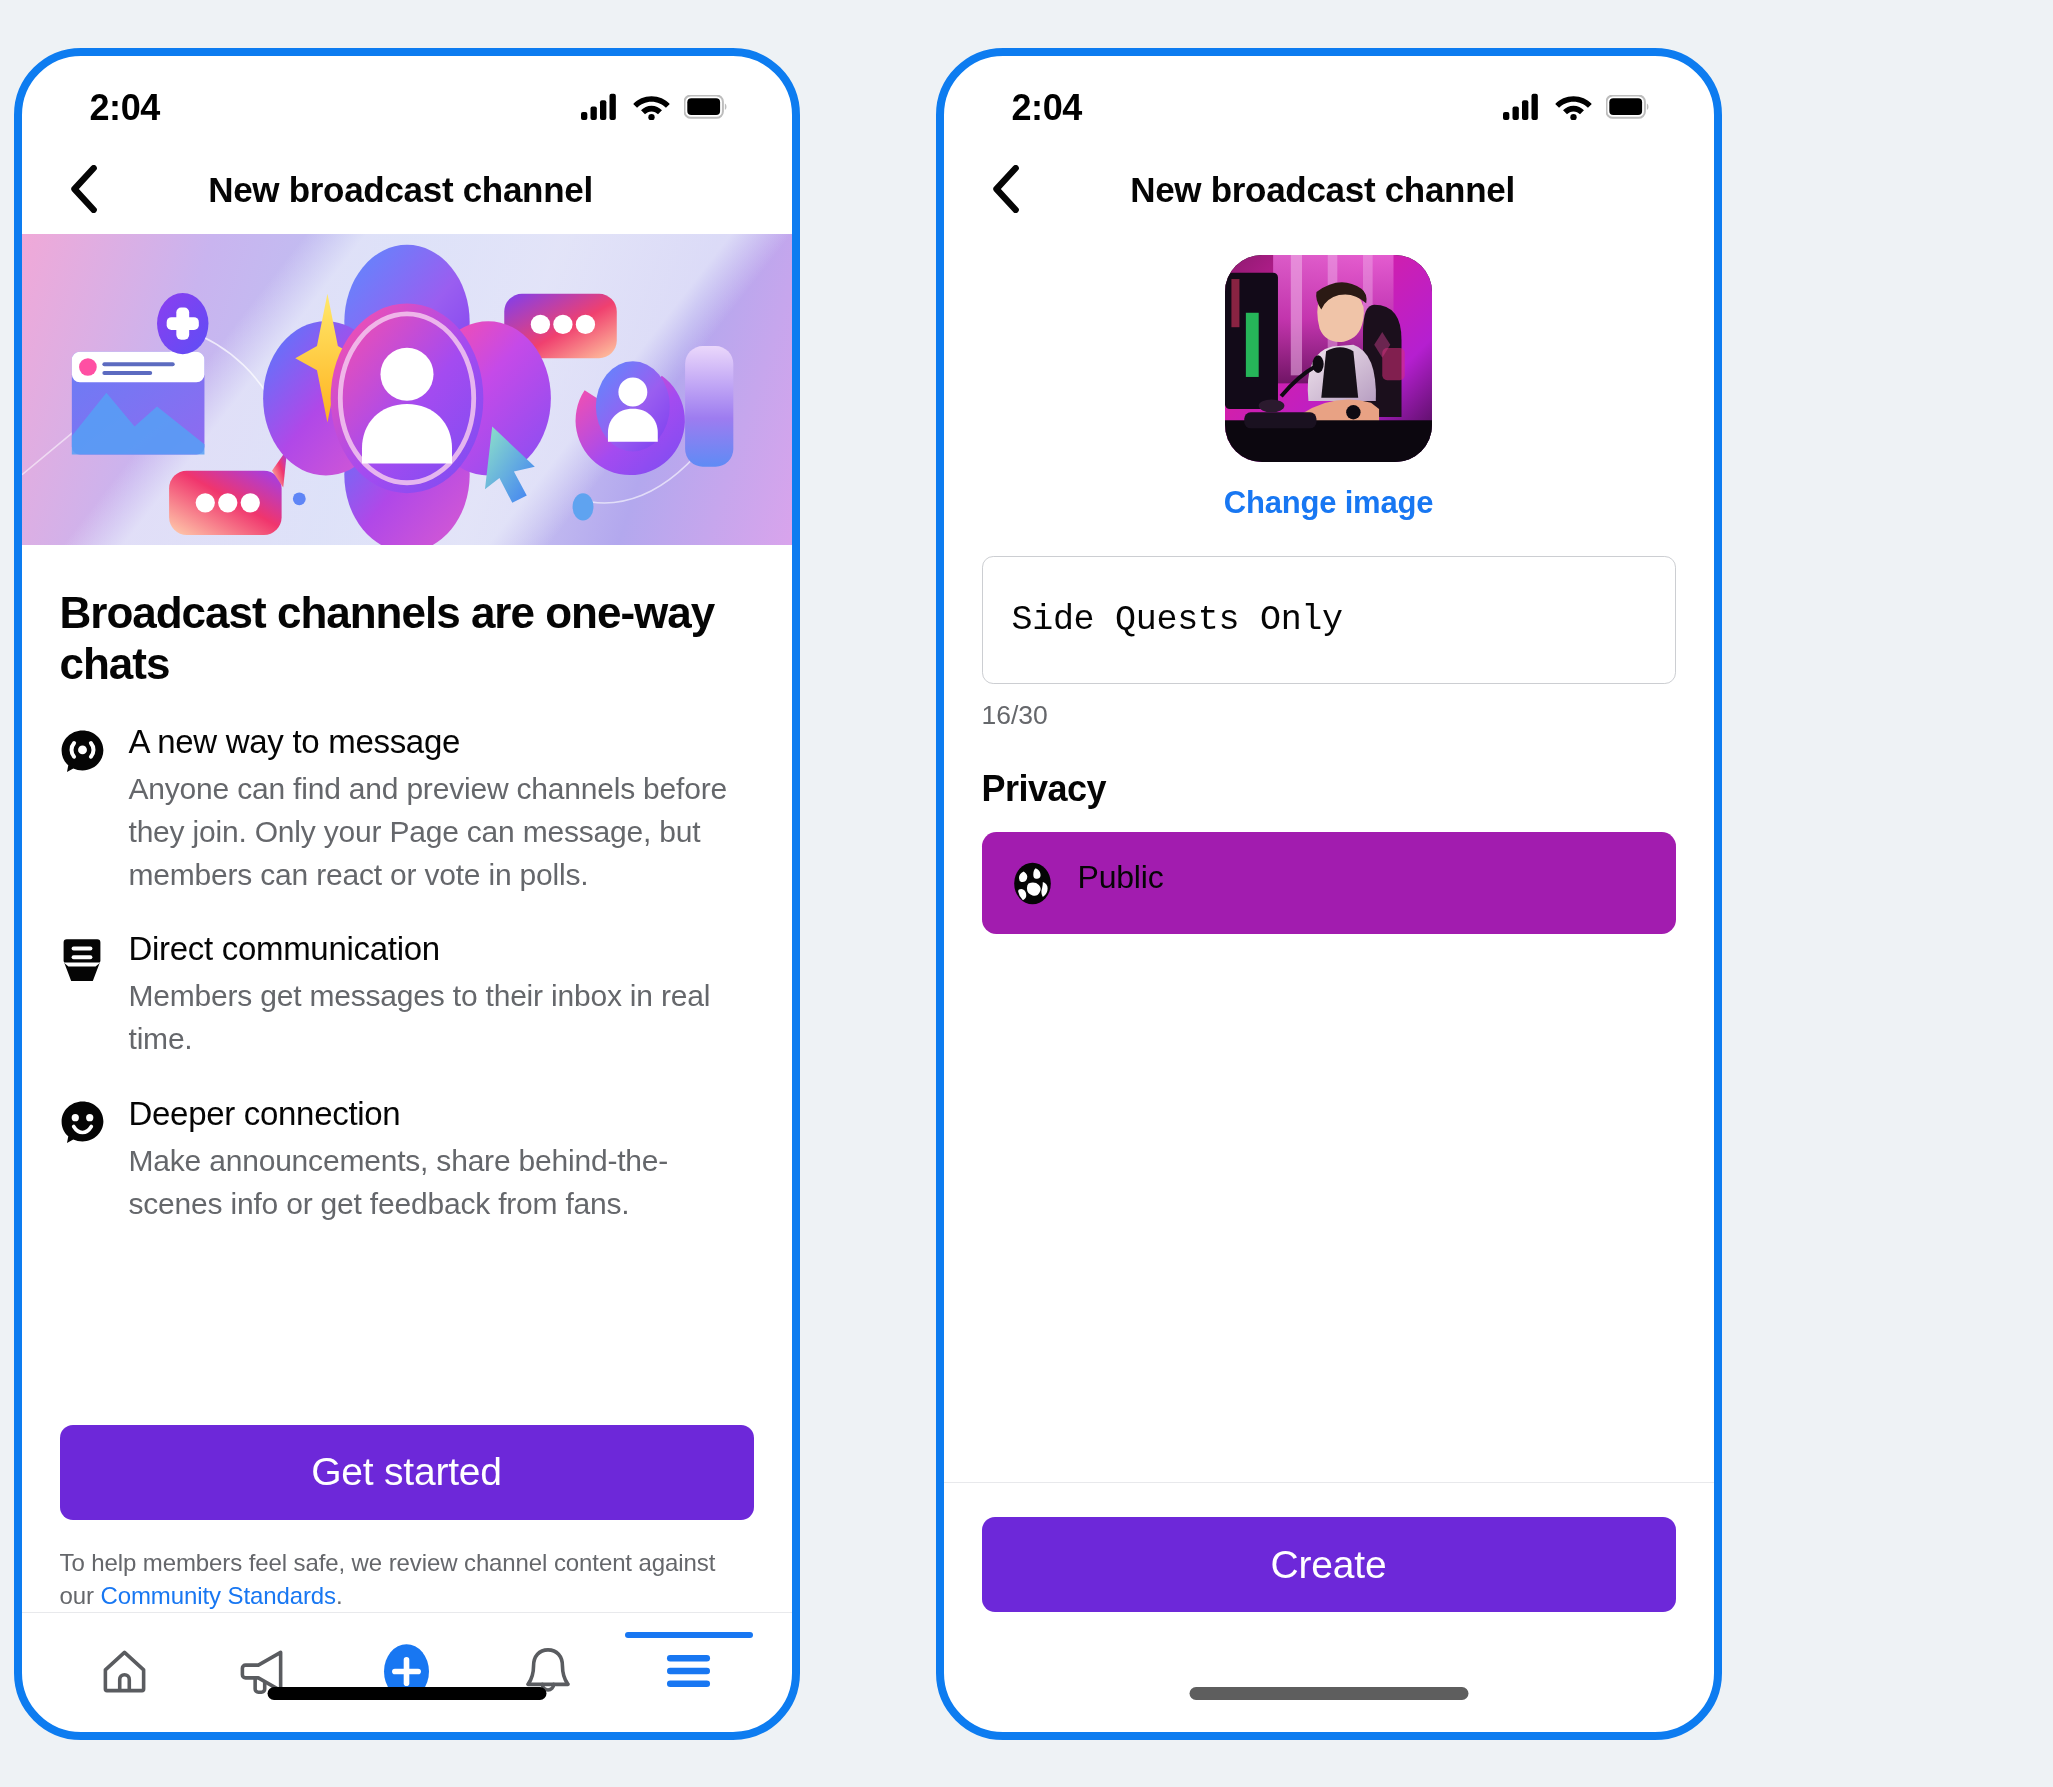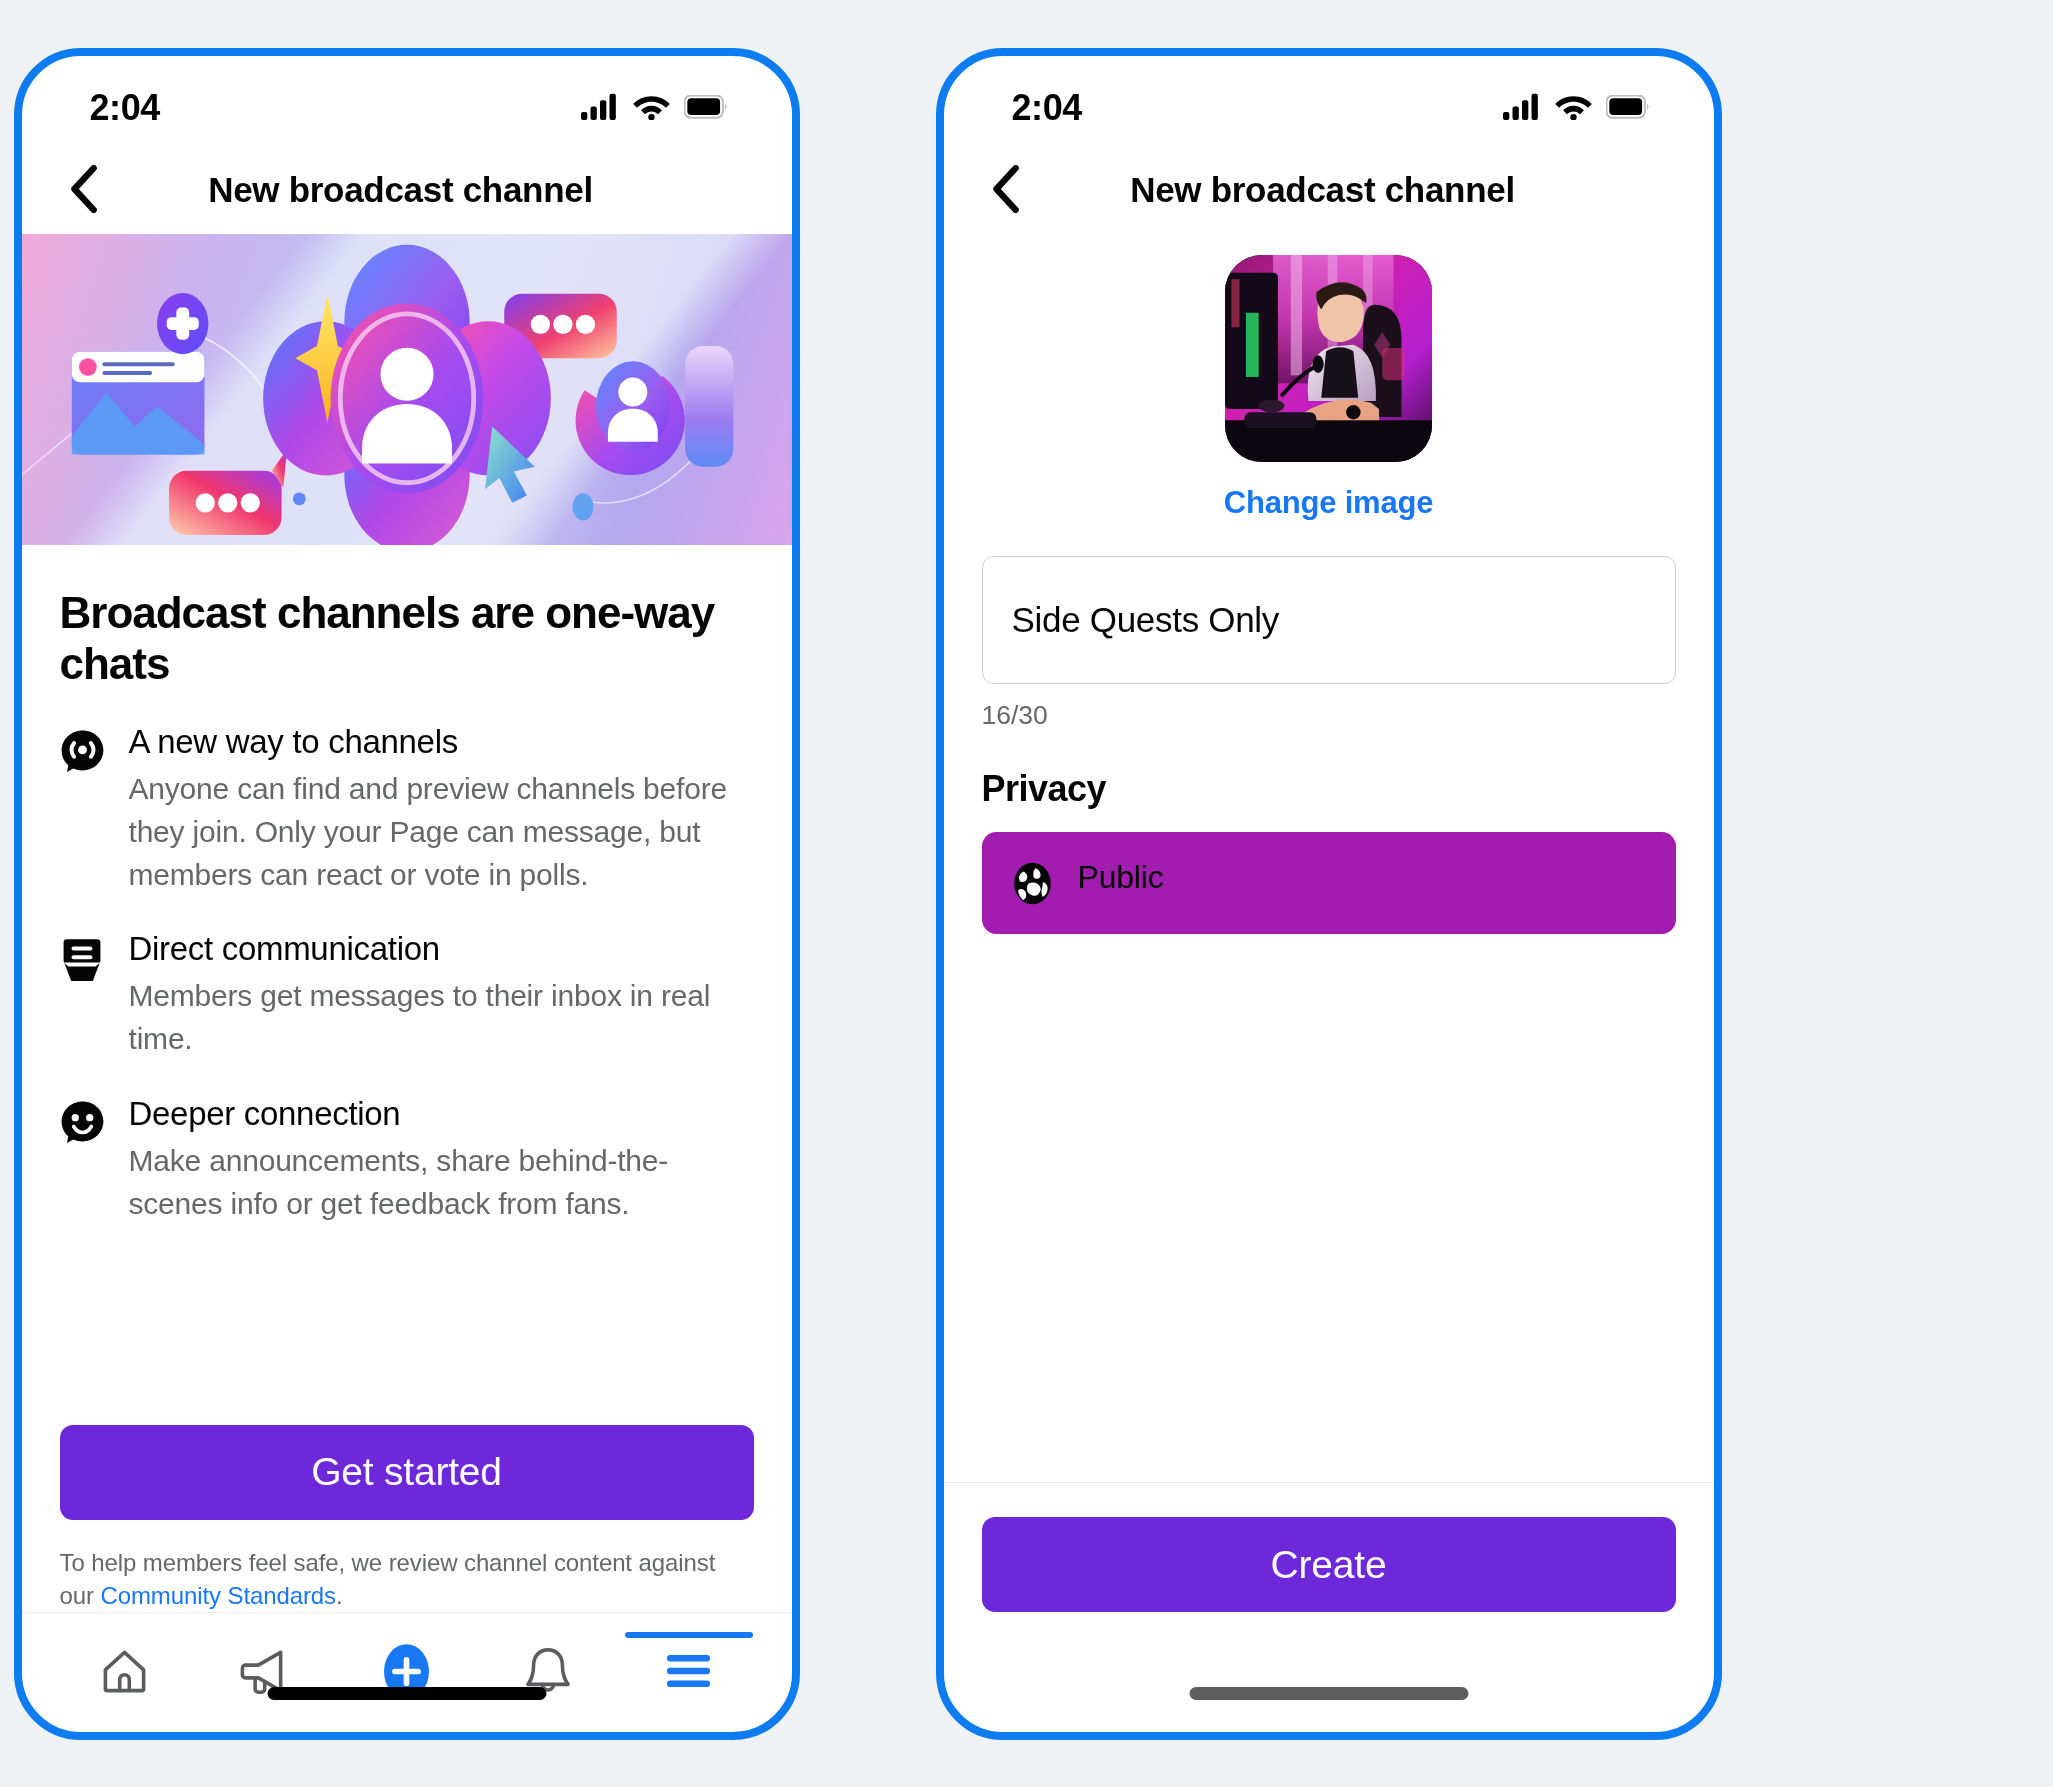--- a/index.html
+++ b/index.html
@@ -238,20 +238,21 @@
   .name-field {
     margin: 35px 38px 0 38px;
     height: 128px;
     border: 1.6px solid #ccced2;
     border-radius: 11.2px;
     display: flex;
     align-items: center;
     padding: 0 27px;
     box-sizing: border-box;
     background: #fff;
+    font-family: Liberation Mono, monospace;
   }
   .name-field input {
     border: none;
     outline: none;
     width: 100%;
     font-family: inherit;
     font-size: 35px;
     color: #050505;
     letter-spacing: -0.3px;
     background: transparent;
@@ -478,21 +479,21 @@
       <div class="feature">
         <div class="feature-icon">
           <svg width="45" height="45" viewBox="0 0 56 56">
               <path d="M28 2C13.6 2 2 13.2 2 27c0 7.2 3.2 13.7 8.3 18.2l-1.6 8.2 7.8-4.2c3.5 1.5 7.4 2.3 11.5 2.3 14.4 0 26-11.2 26-25S42.4 2 28 2z" fill="#050505"></path>
               <circle cx="28" cy="26" r="5.5" fill="#fff"></circle>
               <path d="M17.5 17.5a13 13 0 0 0 0 17" stroke="#fff" stroke-width="5" fill="none" stroke-linecap="round"></path>
               <path d="M38.5 17.5a13 13 0 0 1 0 17" stroke="#fff" stroke-width="5" fill="none" stroke-linecap="round"></path>
             </svg>
         </div>
         <div>
-          <div class="feature-title">A new way to channels</div>
+          <div class="feature-title">A new way to message</div>
           <div class="feature-desc">Anyone can find and preview channels before they join. Only your Page can message, but members can react or vote in polls.</div>
         </div>
       </div>
 
       <div class="feature">
         <div class="feature-icon">
           <svg width="40" height="45" viewBox="0 0 50 56">
               <path d="M6 4h38a4 4 0 0 1 4 4v23l-9 24a4 4 0 0 1-3.8 2.7H14.8A4 4 0 0 1 11 55L2 31V8a4 4 0 0 1 4-4z" fill="#050505"></path>
               <rect x="12" y="13" width="26" height="5" rx="2.5" fill="#fff"></rect>
               <rect x="12" y="24" width="26" height="5" rx="2.5" fill="#fff"></rect>

